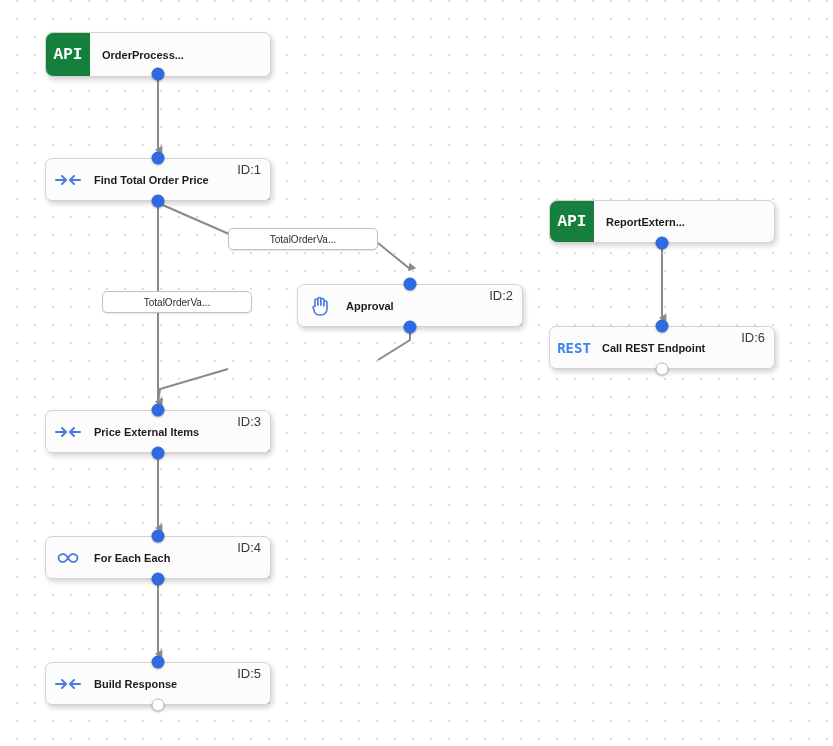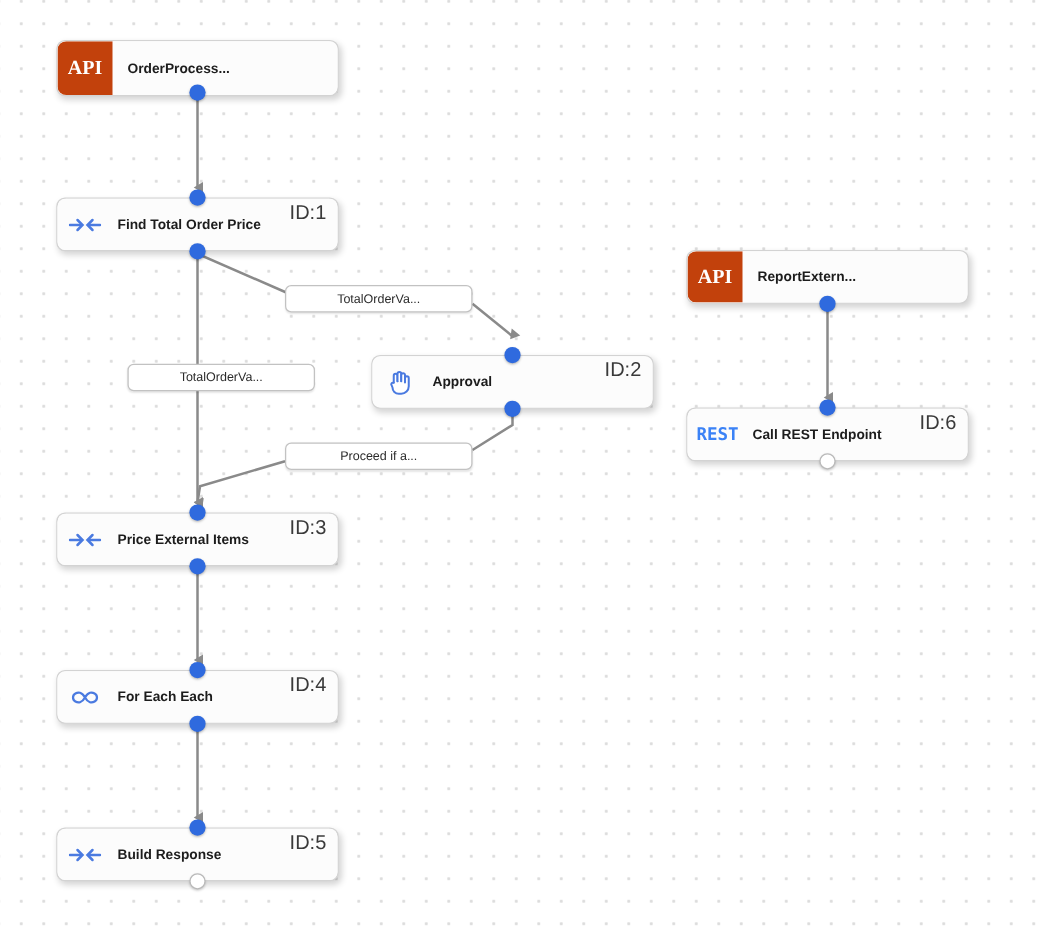--- a/index.html
+++ b/index.html
@@ -47,26 +47,26 @@
     border-radius: 7px;
     overflow: hidden;
     background: #fcfcfc;
   }
 
   
   .badge-api {
     flex: 0 0 auto;
     width: 44px;
     height: 100%;
-    background: #c2410c;
+    background: #15803d;
     color: #ffffff;
     display: flex;
     align-items: center;
     justify-content: center;
-    font-family: Liberation Serif, serif;
+    font-family: Liberation Mono, monospace;
     font-size: 16px;
     font-weight: bold;
     letter-spacing: 0px;
   }
   
   .badge-rest {
     flex: 0 0 auto;
     width: 48px;
     text-align: center;
     color: #3b82f6;
@@ -87,21 +87,21 @@
     font-weight: bold;
     color: #1c1c1c;
     white-space: nowrap;
     padding-left: 4px;
   }
   .node-title.pad-api { padding-left: 12px; }
   .id-tag {
     position: absolute;
     top: 3px;
     right: 9px;
-    font-size: 16px;
+    font-size: 13px;
     color: #3a3a3a;
     font-family: "Liberation Sans", sans-serif;
     letter-spacing: 0px;
   }
 
   
   .port {
     position: absolute;
     width: 13px;
     height: 13px;
@@ -286,15 +286,14 @@
     </div>
     <div class="id-tag">ID:6</div>
   </div>
   <div class="port filled" style="left:662px; top:326px;"></div>
   <div class="port hollow" style="left:662px; top:369px;"></div>
 
   <div class="edge-label" style="left:228px; top:228px; width:150px;">TotalOrderVa...</div>
 
   <div class="edge-label" style="left:102px; top:291px; width:150px;">TotalOrderVa...</div>
 
-  <div class="edge-label" style="left:228px; top:354px; width:150px;">Proceed if a...</div>
 
 </div>
 
 </body></html>

